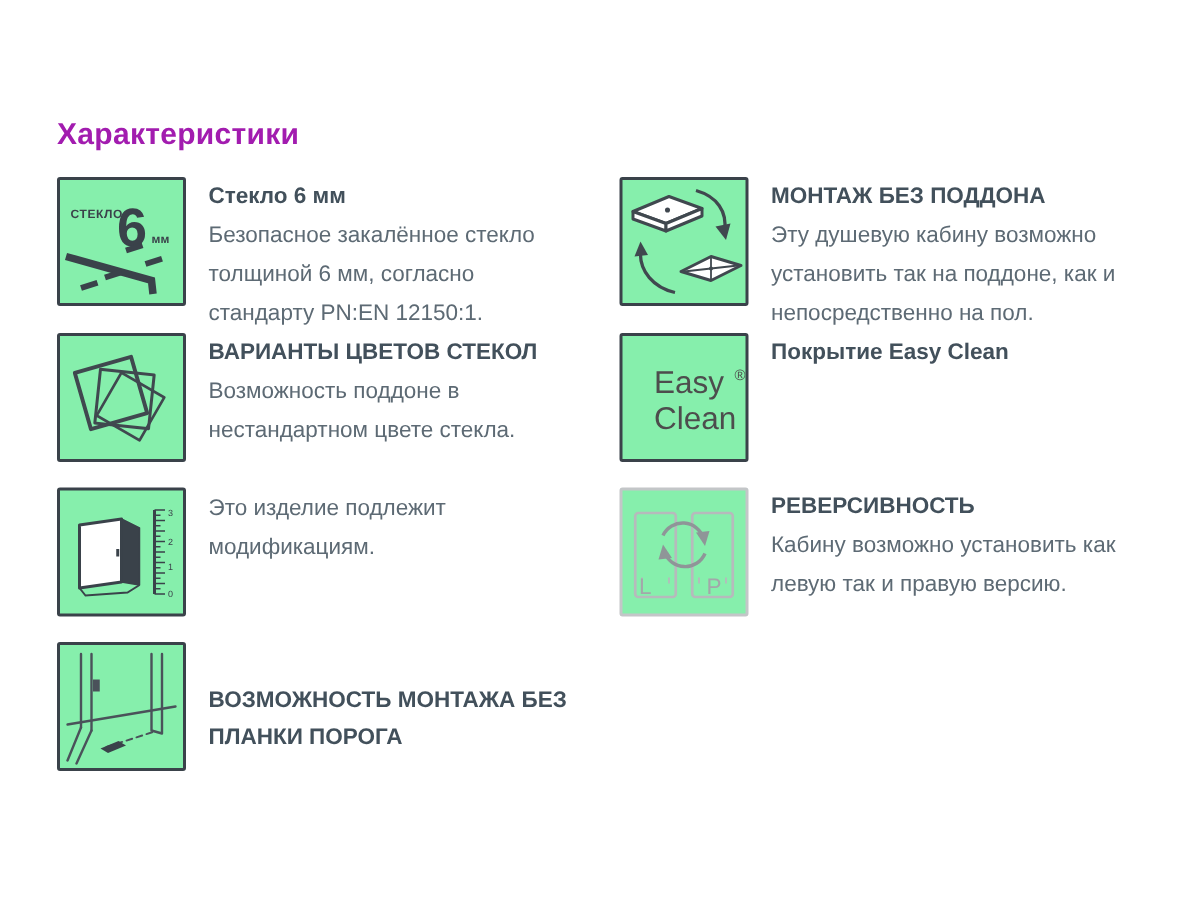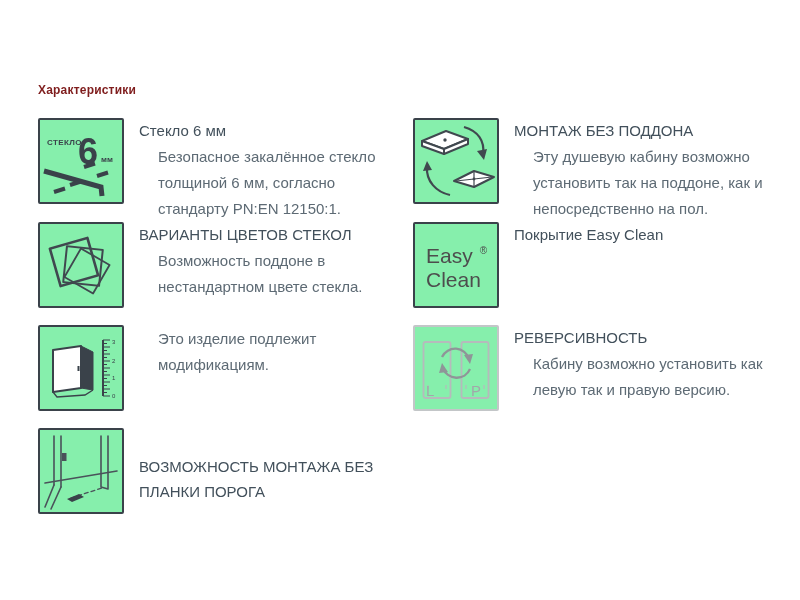--- a/index.html
+++ b/index.html
@@ -1,33 +1,33 @@
 <!DOCTYPE html>
 <html><head>
 <meta charset="utf-8">
 <style>
   html,body{margin:0;padding:0;background:#fff;}
   body{width:800px;height:600px;overflow:hidden;
        font-family:"Liberation Sans","DejaVu Sans",sans-serif;
        -webkit-font-smoothing:antialiased;}
   .page{padding:79px 35px 0 38px;}
-  .page-title{font-size:12px;font-weight:700;color:#7f1d1d;line-height:22px;
+  .page-title{font-size:20px;font-weight:700;color:#a21caf;line-height:22px;
               margin:0 0 17px 0;letter-spacing:.2px;}
   .grid{display:grid;grid-template-columns:352px 352px;column-gap:23px;row-gap:0;}
   .feature{display:flex;align-items:flex-start;min-height:103px;}
   .icon-box{flex:0 0 auto;width:86px;height:86px;box-sizing:border-box;
             border:2px solid #3a424a;border-radius:2px;background:#86efac;
             display:flex;align-items:center;justify-content:center;overflow:hidden;}
   .icon-box.light{border-color:#c3c6c8;}
   .feature-text{margin-left:15px;max-width:251px;}
   .feature-text.offset{padding-top:26px;}
-  .feature-heading{font-size:15px;font-weight:400;color:#42505b;line-height:25px;}
-  .feature-body{font-size:15px;color:#5d6a74;line-height:26px;margin-top:1px;margin-left:19px;}
+  .feature-heading{font-size:15px;font-weight:700;color:#42505b;line-height:25px;}
+  .feature-body{font-size:15px;color:#5d6a74;line-height:26px;margin-top:1px;}
   
-  .ec{width:100%;padding-left:11px;color:#4d4d4d;}
+  .ec{width:100%;padding-left:21px;color:#4d4d4d;}
   .ec-easy{font-size:21px;line-height:24px;font-weight:400;}
   .ec-reg{font-size:10px;vertical-align:9px;margin-left:7px;}
   .ec-clean{font-size:21px;line-height:23px;font-weight:400;}
   svg{display:block;}
 </style>
 </head>
 <body>
 
 <div class="page">
   <h1 class="page-title">Характеристики</h1>

